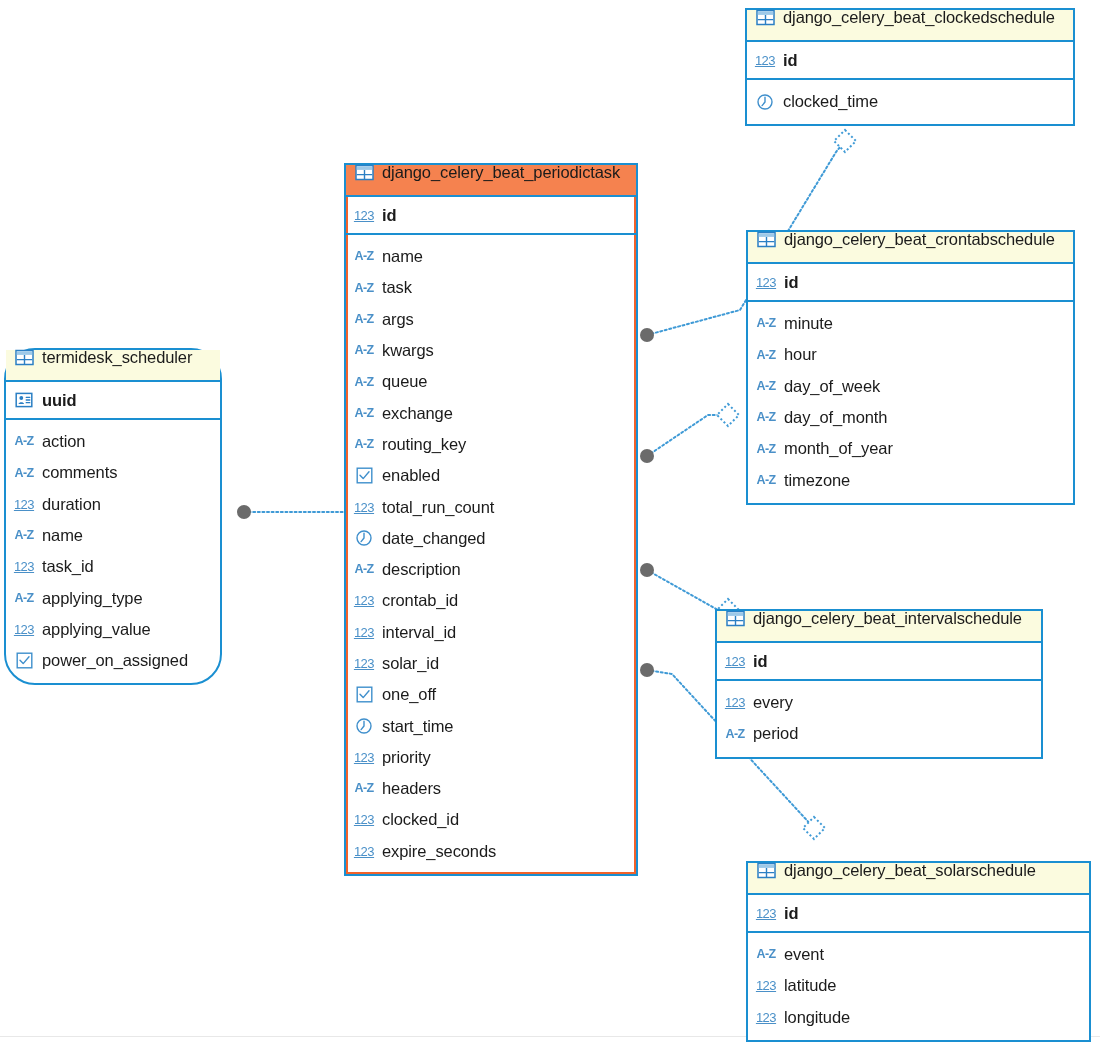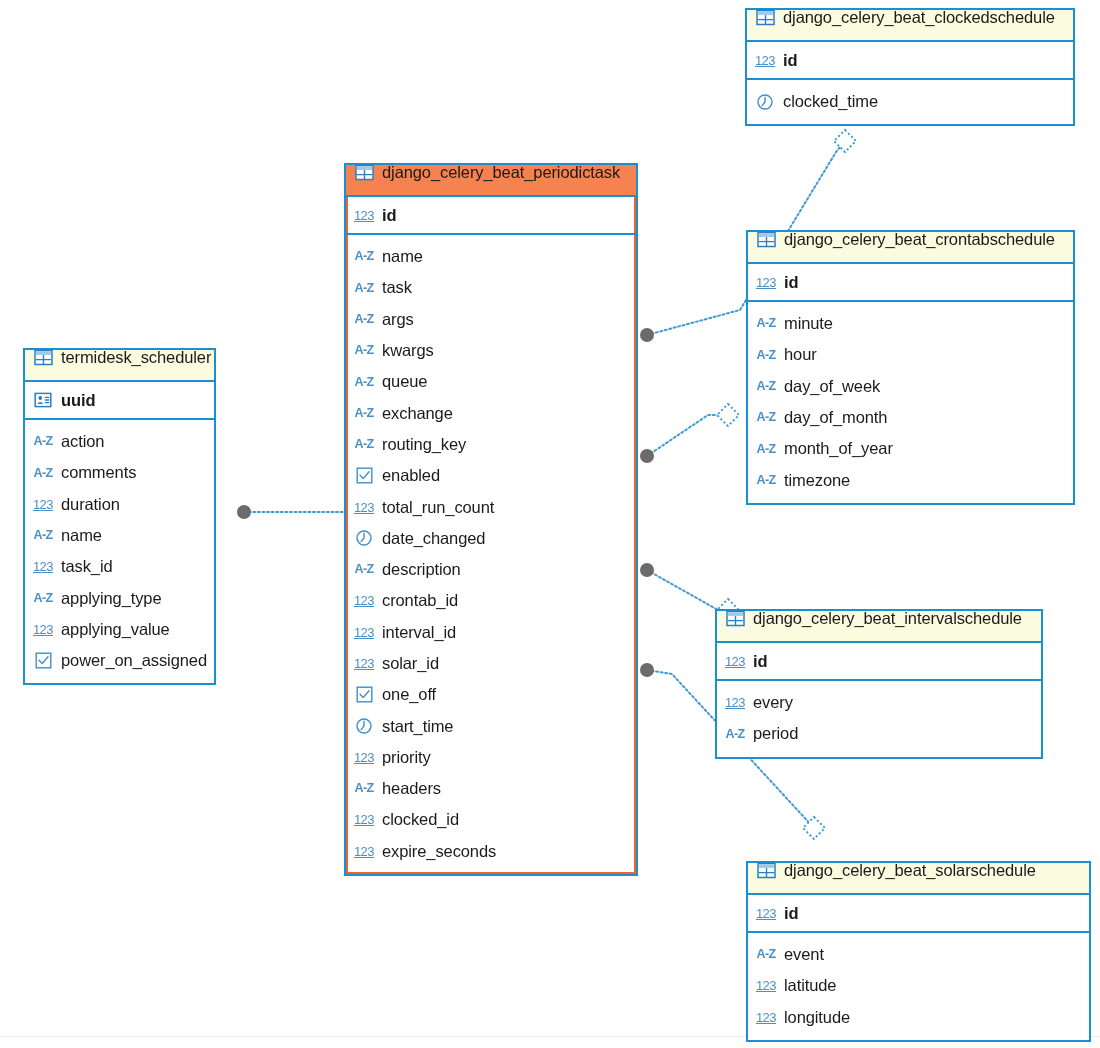--- a/index.html
+++ b/index.html
@@ -144,21 +144,21 @@
         <circle cx="647" cy="570" r="7" fill="#6b6b6b"></circle>
         <path d="M 728 599 L 739 610 L 728 621 L 717 610 Z" fill="#ffffff" stroke="#3f9ad6" stroke-width="2" stroke-dasharray="2 2.4"></path>
       </g>
       <g>
         <path d="M 647 670 L 672 674 L 814 828" fill="none" stroke="#3f9ad6" stroke-width="2" stroke-dasharray="2 2.6" stroke-linecap="round"></path>
         <circle cx="647" cy="670" r="7" fill="#6b6b6b"></circle>
         <path d="M 814 817 L 825 828 L 814 839 L 803 828 Z" fill="#ffffff" stroke="#3f9ad6" stroke-width="2" stroke-dasharray="2 2.4"></path>
       </g>
     </svg>
   <div id="entity-layer">
-      <div class="entity" style="left: 23px; top: 348px; width: 193px;">
+      <div class="entity" style="left: 4px; top: 348px; width: 218px; border-radius: 31px;">
         <div class="ent-header">
           <span class="ic">
             <svg width="19" height="17" viewBox="0 0 19 17">
               <rect x="1" y="1.5" width="17" height="14" fill="#ffffff" stroke="#2b7fc4" stroke-width="1.5"></rect>
               <rect x="1.8" y="2.3" width="15.4" height="3.6" fill="#9ec9e8"></rect>
               <path d="M9.5 6 V15 M1.8 10.6 H17.2" stroke="#2b7fc4" stroke-width="1.4"></path>
             </svg>
           </span>
           <span class="ent-title">termidesk_scheduler</span>
         </div>

